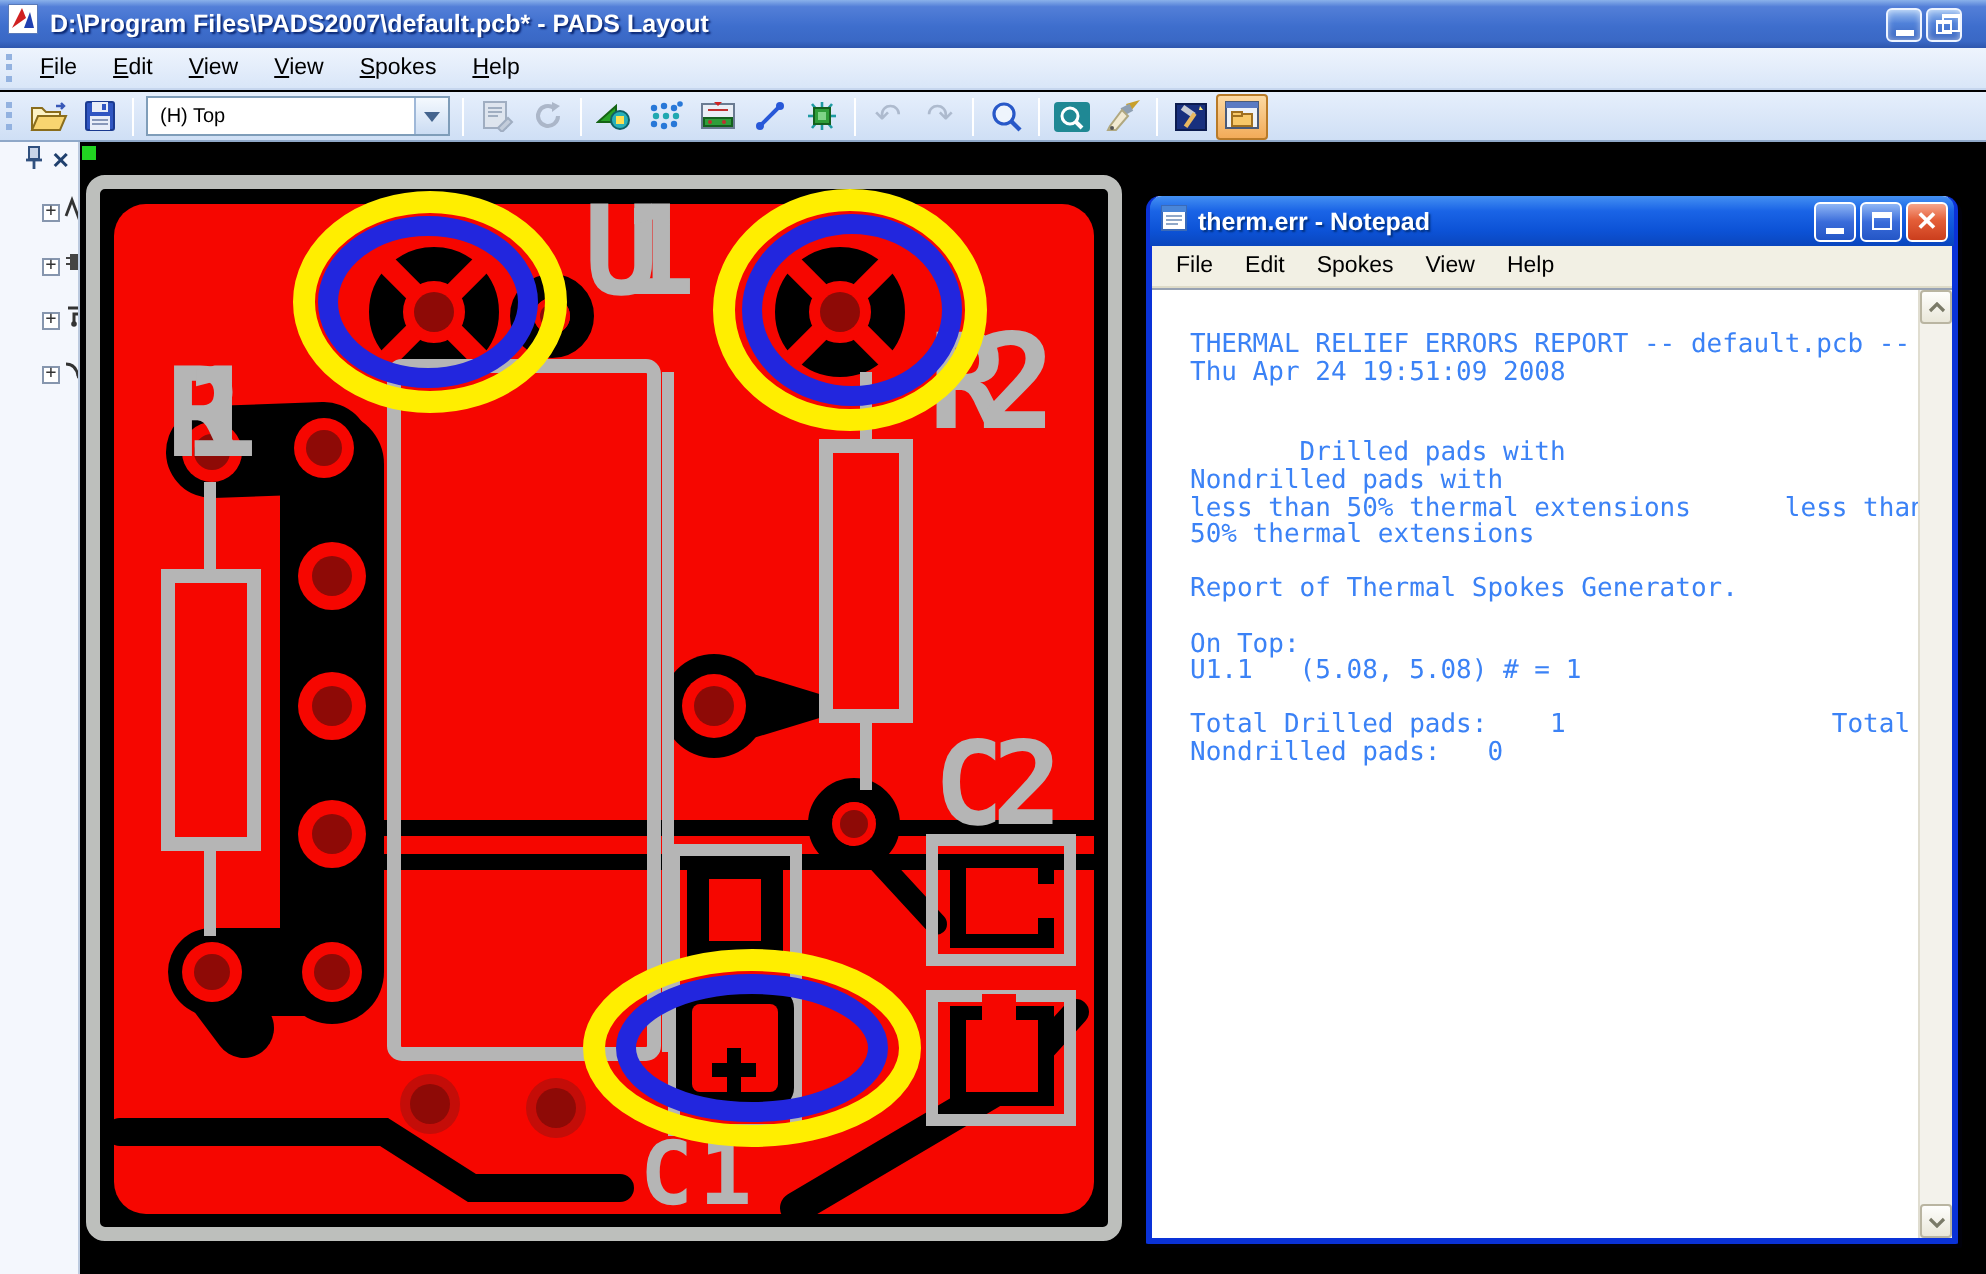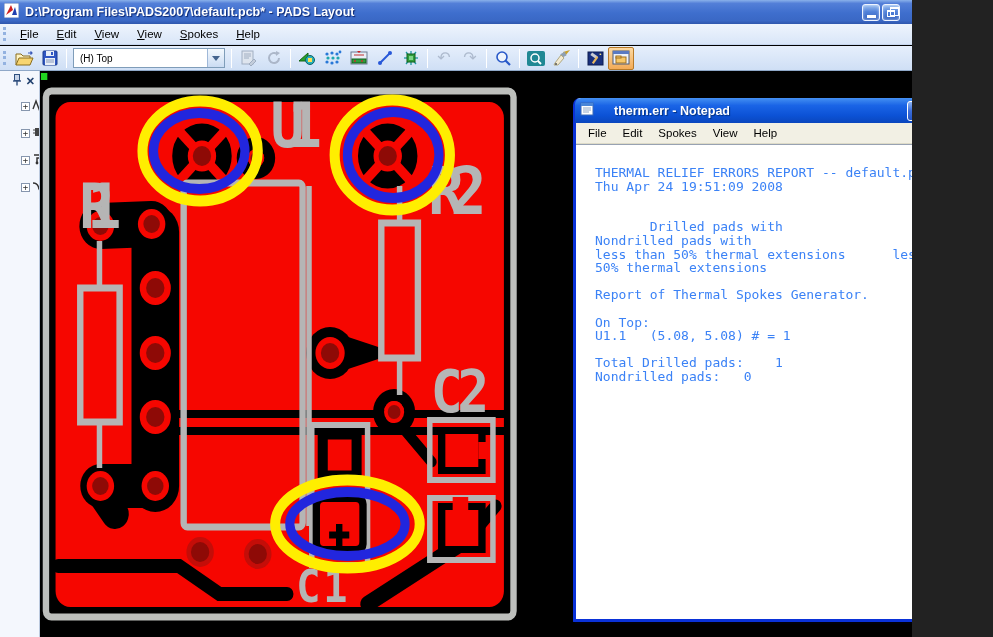--- a/index.html
+++ b/index.html
@@ -1,18 +1,18 @@
 <!DOCTYPE html>
 <html><head>
 <meta charset="utf-8">
 <style>
   * { box-sizing: border-box; margin: 0; padding: 0; }
   html,body { background:#222; }
   .screen {
-    position: relative; width: 912px; height: 637px; overflow: hidden;
+    position: relative; width: 993px; height: 637px; overflow: hidden;
     background:#000; font-family:"Liberation Sans", sans-serif;
     -webkit-user-select:none; user-select:none;
   }
   
   .pads-titlebar {
     position:absolute; left:0; top:0; right:0; height:24px;
     background:linear-gradient(180deg,#8ab1ea 0%,#537fd8 14%,#3e6ecd 55%,#3a68c5 86%,#2e56ad 100%);
     display:flex; align-items:center; padding-left:4px;
   }
   .pads-title { color:#fff; font-weight:bold; font-size:12.5px; margin-left:6px;
@@ -70,21 +70,21 @@
   .canvas { position:absolute; left:40px; top:71px; right:0; bottom:0; background:#000; }
   .canvas svg { position:absolute; inset:0; width:100%; height:100%; }
 
   
   .notepad-window { position:absolute; left:573px; top:98px; width:406px; height:524px; z-index:5;
     border:3px solid #0a32d8; border-top:none; border-radius:7px 7px 1px 1px; background:#fff;
     box-shadow:2px 2px 0 rgba(0,0,30,.35); }
   .np-titlebar { height:25px; margin:0 -1px; border-radius:6px 6px 0 0;
     background:linear-gradient(180deg,#4490f2 0%,#1a64e6 30%,#0c52d6 70%,#0a46bd 100%);
     display:flex; align-items:center; padding:0 3px 0 5px; }
-  .np-title { color:#fff; font-weight:bold; font-size:12.5px; margin-left:20px; flex:1;
+  .np-title { color:#fff; font-weight:bold; font-size:12.5px; margin-left:5px; flex:1;
     text-shadow:1px 1px 1px #00307f; white-space:nowrap; }
   .np-btn { width:21px; height:20px; border-radius:3px; border:1px solid #fff; margin-left:2px;
     display:flex; align-items:center; justify-content:center; }
   .np-btn.blue { background:linear-gradient(180deg,#8fb6f5,#3a6cda 50%,#2456c6); }
   .np-btn.blue .glyph-min { margin-top:9px; }
   .np-btn.close { background:linear-gradient(180deg,#f7a68c,#e45e38 45%,#cb3e1d);
     color:#fff; font-size:13px; font-weight:bold; line-height:1; }
   .np-menubar { height:21px; background:#f2f0e4; border-bottom:1px solid #dedbc8;
     display:flex; align-items:center; font-size:11.5px; padding-left:4px; }
   .np-menu-item { padding:3px 8px; }

